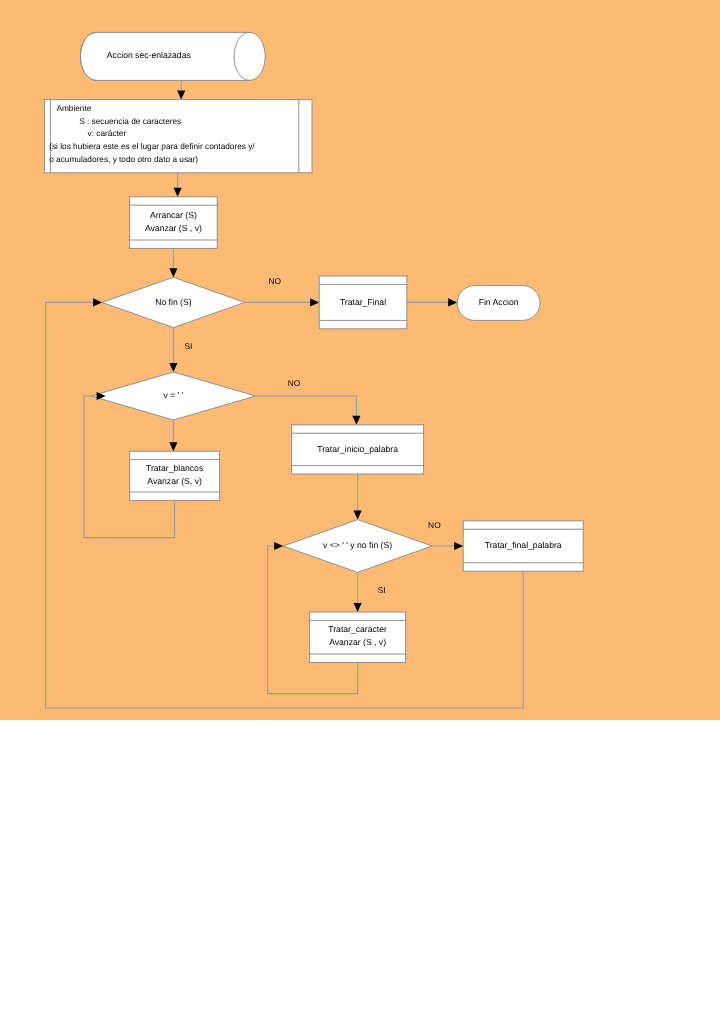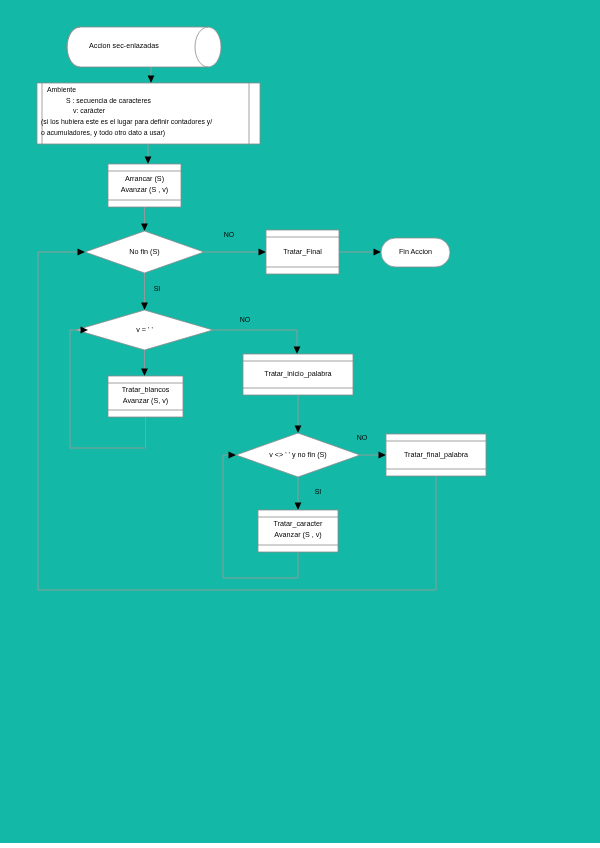--- a/index.html
+++ b/index.html
@@ -7,22 +7,22 @@
     padding: 0;
     background: #ffffff;
   }
   body {
     font-family: "Liberation Sans", sans-serif;
     color: #000000;
   }
   #canvas {
     position: relative;
     width: 600px;
-    height: 843px;
-    background: #14b8a6;
+    height: 600px;
+    background: #fdba74;
     overflow: hidden;
   }
   #flow-svg {
     position: absolute;
     left: 0;
     top: 0;
     width: 600px;
     height: 848px;
   }
   .shape-text {

